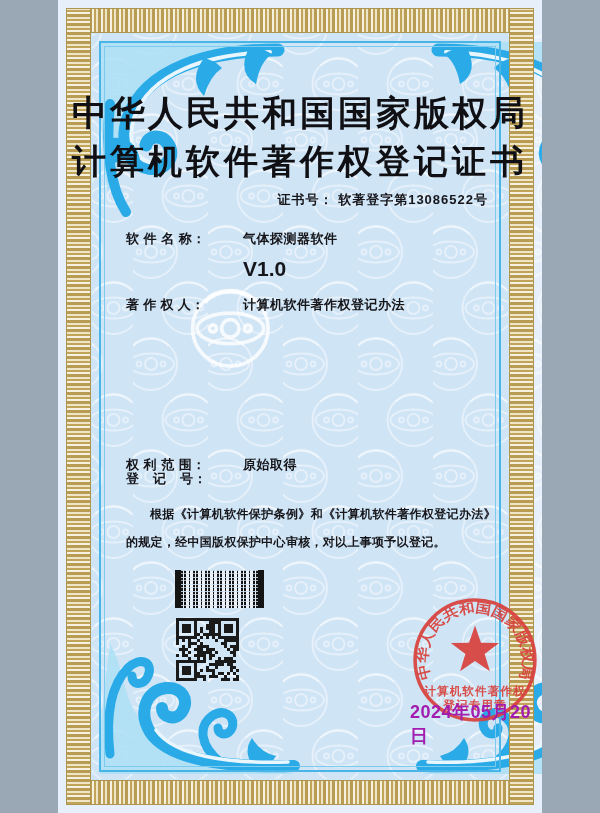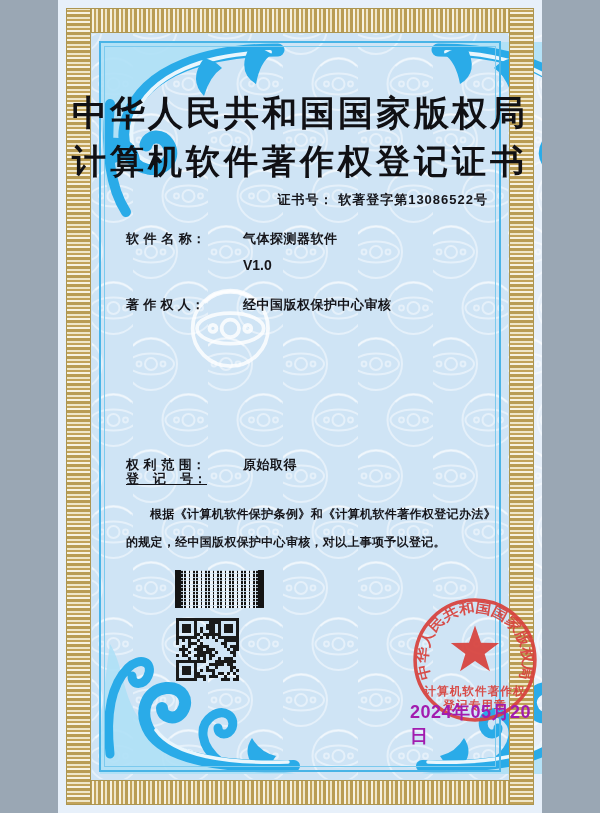--- a/index.html
+++ b/index.html
@@ -21,22 +21,22 @@
   .deco{position:absolute;inset:0;pointer-events:none;}
   
   .abs{position:absolute;}
   .title{left:0;right:0;text-align:center;font-weight:bold;
          font-family:"Liberation Serif","DejaVu Serif",serif;color:#101014;}
   .title1{top:90px;font-size:35px;letter-spacing:3px;}
   .title2{top:139px;font-size:34px;letter-spacing:4px;}
   .certno{top:191px;left:0;right:54px;text-align:right;font-size:13px;font-weight:bold;letter-spacing:1px;}
   .row{left:68px;right:55px;font-size:13px;font-weight:bold;white-space:nowrap;letter-spacing:.5px;}
   .row .val{position:absolute;left:117px;top:0;letter-spacing:.5px;}
-  .r1{top:230px;} .r1b{top:257px;left:185px;font-size:14px;font-weight:bold;}
-  .r2{top:296px;font-family:Liberation Serif, serif;} .r3{top:393px;} .r4{top:456px;} .r5{top:470px;text-decoration:underline;}
+  .r1{top:230px;} .r1b{top:257px;left:185px;font-size:21px;font-weight:bold;}
+  .r2{top:296px;font-family:Liberation Serif, serif;} .r3{top:393px;} .r4{top:456px;} .r5{top:470px;}
   .para{left:68px;right:46px;top:500px;font-size:12px;font-weight:bold;line-height:28px;
         text-indent:2em;letter-spacing:.3px;text-align:justify;}
   .date{left:352px;top:700px;font-size:18px;font-weight:bold;letter-spacing:.5px;color:#a21caf;}
   
   .barcode{left:117px;top:570px;width:89px;height:38px;box-sizing:border-box;
     border-left:6px solid #141414;border-right:6px solid #141414;
     background:
       repeating-linear-gradient(0deg,rgba(207,228,245,.0) 0 2px,rgba(207,228,245,.85) 2px 3px,rgba(207,228,245,0) 3px 6px,rgba(207,228,245,.7) 6px 7px),
       repeating-linear-gradient(90deg,#141414 0 2px,#eef4fa 2px 3px,#141414 3px 5px,#eef4fa 5px 8px,#141414 8px 9px,#eef4fa 9px 12px);}
   .qr{left:118px;top:618px;width:63px;height:63px;display:grid;
@@ -115,21 +115,21 @@
   </div>
 
   <div class="abs row r1">
     <span>软 件 名 称：</span>
     <span class="val">气体探测器软件</span>
   </div>
   <div class="abs r1b">V1.0</div>
 
   <div class="abs row r2">
     <span>著 作 权 人：</span>
-    <span class="val">经中国版权保护中心审核</span>
+    <span class="val">计算机软件著作权登记办法</span>
   </div>
 
 
   <div class="abs row r4">
     <span>权 利 范 围：</span>
     <span class="val">原始取得</span>
   </div>
 
   <div class="abs row r5">
     <span>登　记　号：</span>

